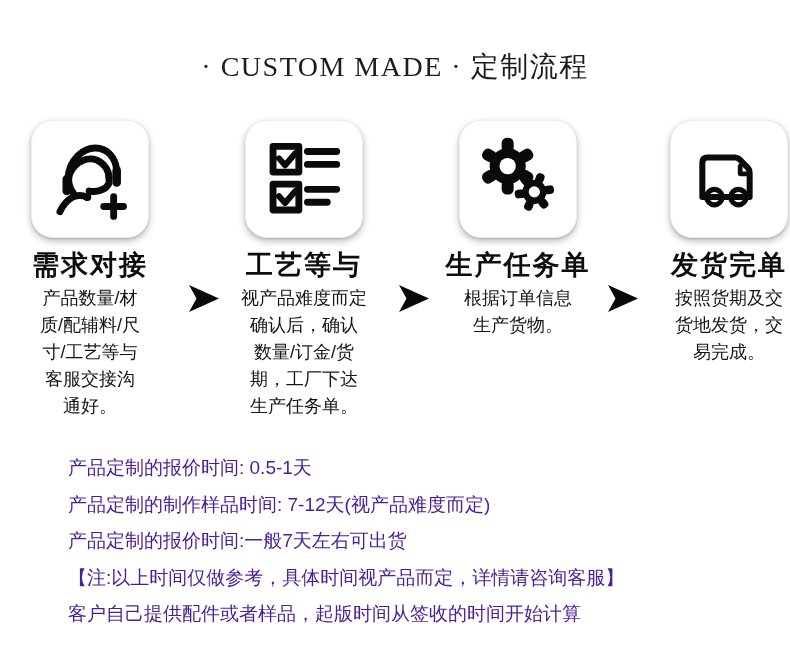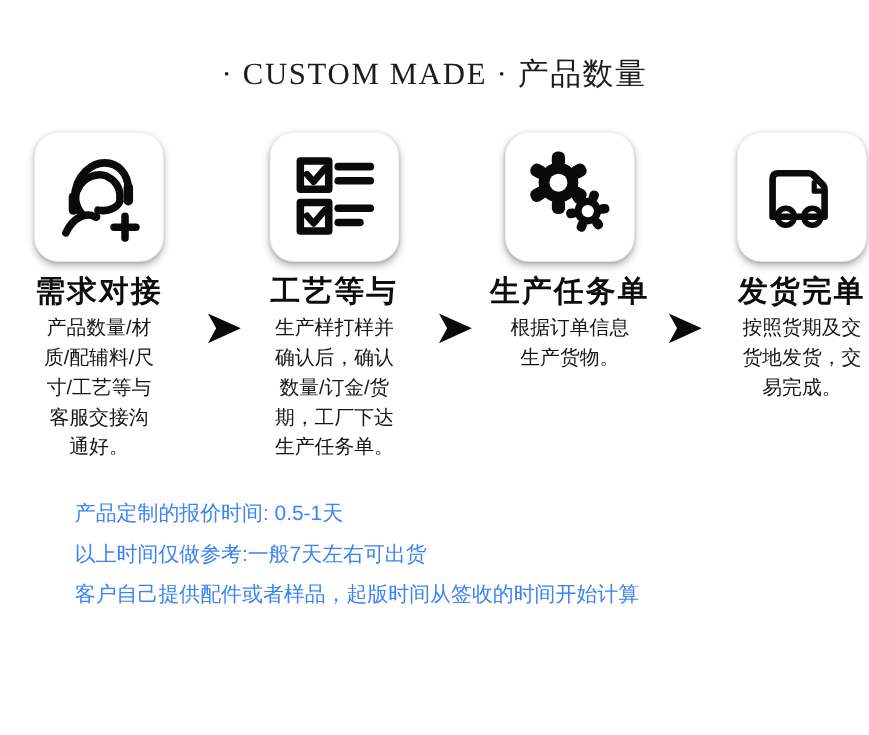--- a/index.html
+++ b/index.html
@@ -70,32 +70,32 @@
 
   .arrow { position: absolute; top: 165px; width: 30px; height: 27px; }
   .arrow.a1 { left: 172px; }
   .arrow.a2 { left: 382px; }
   .arrow.a3 { left: 591px; }
 
   .notes { position: absolute; left: 68px; top: 450px; width: 700px; }
   .note-line {
     font-size: 19px;
     line-height: 36.5px;
-    color: #3b82f6;
+    color: #4c1d95;
     white-space: nowrap;
   }
 
   .icon-stroke { stroke: #0a0a0a; fill: none; stroke-linecap: round; stroke-linejoin: round; }
 </style>
 </head>
 <body>
 
 <div class="page">
 
-  <h1 class="title">· CUSTOM MADE · 产品数量</h1>
+  <h1 class="title">· CUSTOM MADE · 定制流程</h1>
 
   <div class="flow">
 
     <div class="step s1">
       <div class="card">
         <svg width="86" height="86" viewBox="0 0 100 100">
           <path class="icon-stroke" stroke-width="8" d="M24,52 C25,25 44,14 56,14 C71,14 80,26 81,40"></path>
           <path class="icon-stroke" stroke-width="10" d="M23,50 L23,64"></path>
           <path class="icon-stroke" stroke-width="10" d="M81,40 L81,54"></path>
           <path class="icon-stroke" stroke-width="8" d="M33,69 C25,61 23,49 28,41 C34,29 48,24 58,28 C67,32 73,41 72,51"></path>
@@ -125,21 +125,21 @@
           <path class="icon-stroke" stroke-width="7" d="M21,26 L28,34 L40,20"></path>
           <path class="icon-stroke" stroke-width="8" d="M54,18 L88,18"></path>
           <path class="icon-stroke" stroke-width="8" d="M54,33 L88,33"></path>
           <rect class="icon-stroke" stroke-width="8" x="14" y="56" width="30" height="30"></rect>
           <path class="icon-stroke" stroke-width="7" d="M21,70 L28,78 L40,64"></path>
           <path class="icon-stroke" stroke-width="8" d="M54,62 L88,62"></path>
           <path class="icon-stroke" stroke-width="8" d="M54,77 L77,77"></path>
         </svg>
       </div>
       <div class="step-title">工艺等与</div>
-      <div class="step-desc">生产样打样并
+      <div class="step-desc">视产品难度而定
 确认后，确认
 数量/订金/货
 期，工厂下达
 生产任务单。</div>
     </div>
 
     <svg class="arrow a2" viewBox="0 0 30 27">
       <polygon points="0,0 30,13.5 0,27 7.5,13.5" fill="#0a0a0a"></polygon>
     </svg>
 
@@ -189,17 +189,19 @@
       <div class="step-title">发货完单</div>
       <div class="step-desc">按照货期及交
 货地发货，交
 易完成。</div>
     </div>
 
   </div>
 
   <div class="notes">
     <div class="note-line">产品定制的报价时间: 0.5-1天</div>
-    <div class="note-line">以上时间仅做参考:一般7天左右可出货</div>
+    <div class="note-line">产品定制的制作样品时间: 7-12天(视产品难度而定)</div>
+    <div class="note-line">产品定制的报价时间:一般7天左右可出货</div>
+    <div class="note-line">【注:以上时间仅做参考，具体时间视产品而定，详情请咨询客服】</div>
     <div class="note-line">客户自己提供配件或者样品，起版时间从签收的时间开始计算</div>
   </div>
 
 </div>
 
 </body></html>

